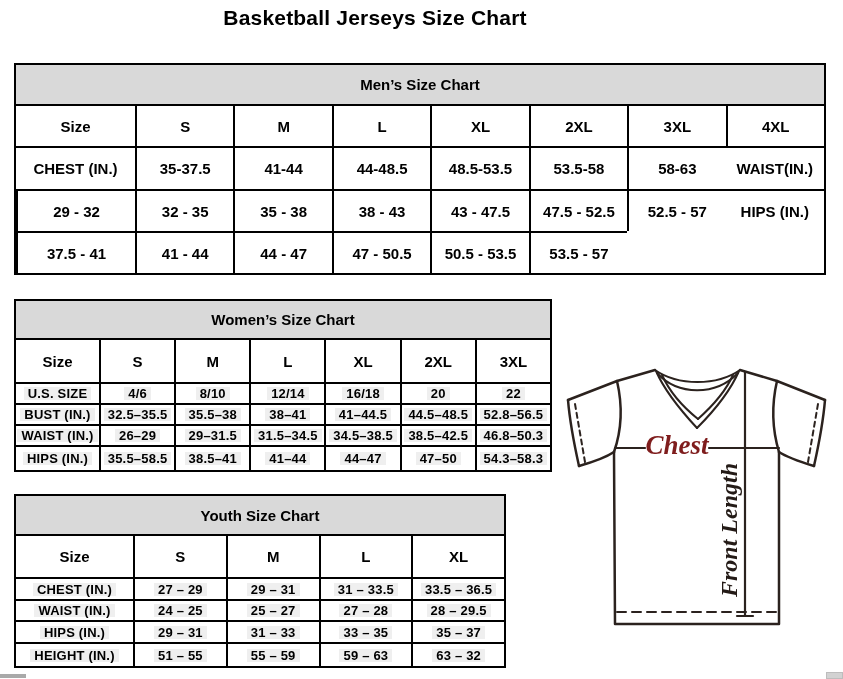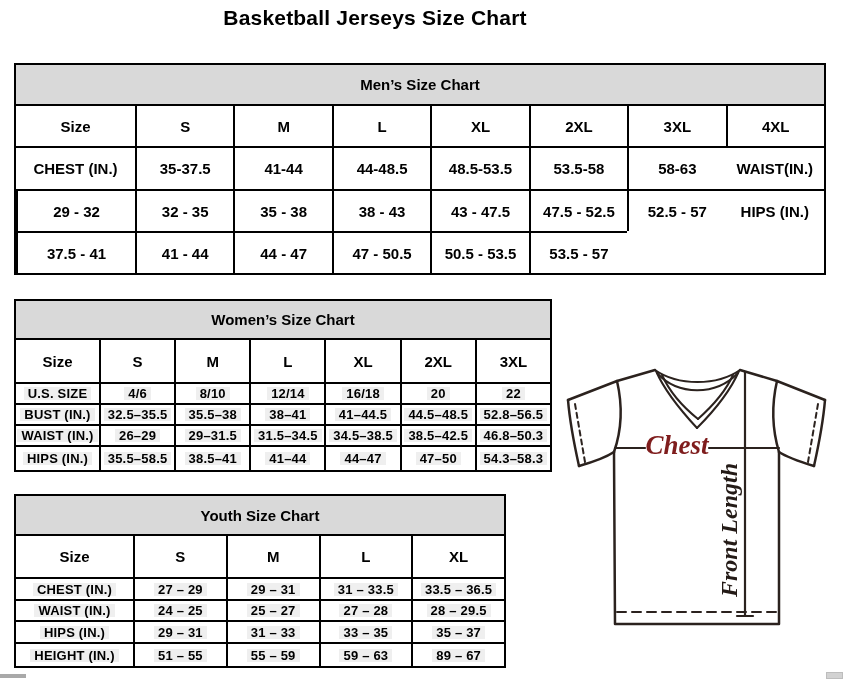--- a/index.html
+++ b/index.html
@@ -286,21 +286,21 @@
     <div class="cell sm">
       <span class="hl">51 – 55</span>
     </div>
     <div class="cell sm">
       <span class="hl">55 – 59</span>
     </div>
     <div class="cell sm">
       <span class="hl">59 – 63</span>
     </div>
     <div class="cell sm">
-      <span class="hl">89 – 67</span>
+      <span class="hl">63 – 32</span>
     </div>
   </div>
 
 <div class="jersey">
   <svg width="285" height="278" viewBox="0 0 285 278">
     <g fill="none" stroke="#2b221e" stroke-width="2.5" stroke-linejoin="round" stroke-linecap="round">
 
       <path d="M 97,8 L 59,19 L 10,38"></path>
       <path d="M 10,38 C 12,62 17,86 21,104"></path>
       <path d="M 21,104 C 35,100 47,96 56,90"></path>

